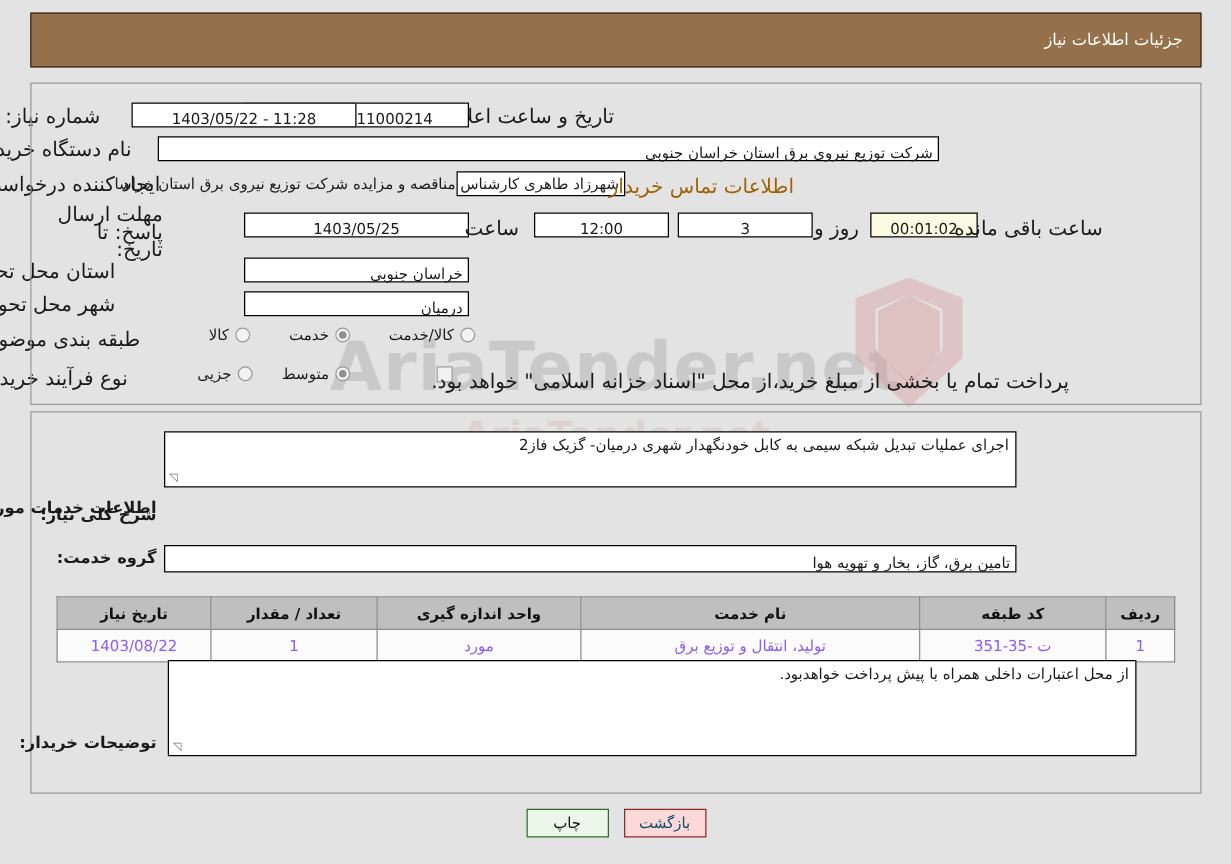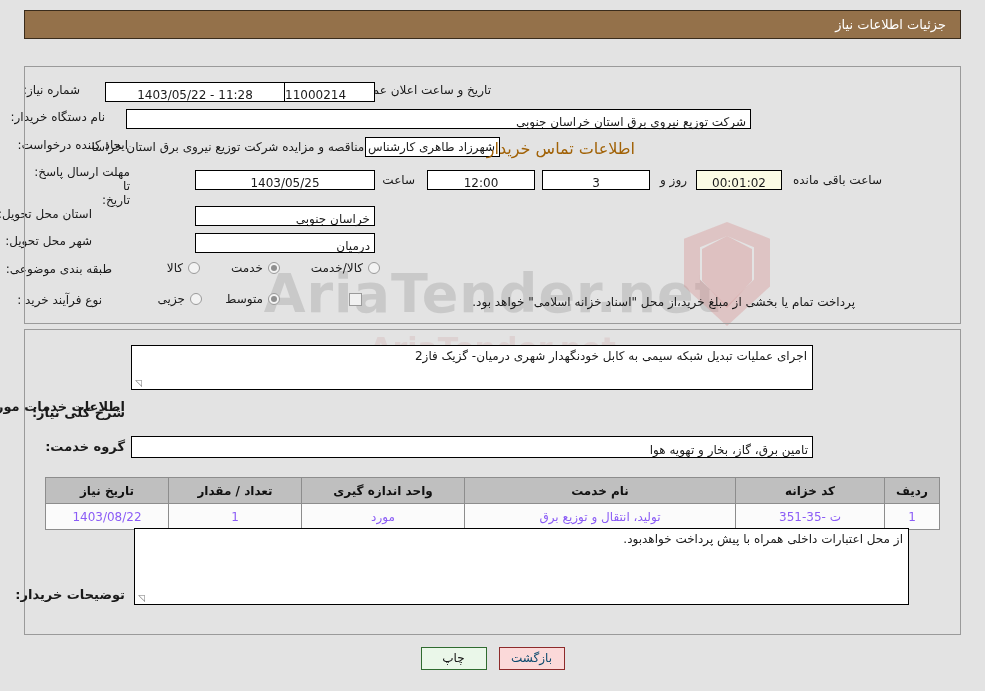--- a/index.html
+++ b/index.html
@@ -62,21 +62,21 @@
   }
   .wm-top span{
     font-size:30px;font-weight:bold;color:rgba(200,150,150,0.22);
     direction:ltr;
   }
 
   
   .header-bar{
     position:absolute;
     top:10px;right:24px;left:24px;
-    height:29px;
+    height:44px;
     background:#94714a;
     border:1px solid #3a2c1c;
     box-sizing:border-box;
     display:flex;align-items:center;
     justify-content:flex-start;
     z-index:3;
   }
   .header-title{
     color:#ffffff;
     font-size:13px;
@@ -96,27 +96,27 @@
   #panel-mid{top:329px;height:306px;}
 
   
   .frow{
     position:absolute;
     display:flex;
     align-items:center;
     white-space:nowrap;
   }
   .lbl{
-    font-size:12px;
+    font-size:16px;
     color:#1a1a1a;
     text-align:right;
     white-space:nowrap;
   }
   .lbl2{
-    font-size:12px;
+    font-size:16px;
     line-height:14px;
     text-align:right;
   }
   .boldlbl{
     font-weight:bold;
     font-size:13px;
   }
 
   .inp{
     box-sizing:border-box;
@@ -365,21 +365,21 @@
 
 <span class="lbl boldlbl" style="position:absolute;top:399px;right:860px;z-index:2;">اطلاعات خدمات مورد نیاز</span>
 
 <span class="lbl boldlbl" style="position:absolute;top:439px;right:860px;z-index:2;">گروه خدمت:</span>
 <div class="inp rtlstart" style="position:absolute;top:436px;right:172px;width:682px;height:22px;line-height:20px;z-index:2;">تامین برق، گاز، بخار و تهویه هوا</div>
 
 <table class="tbl" style="top:477px;right:45px;width:895px;">
   <thead>
     <tr>
       <th style="width:42px;">ردیف</th>
-      <th style="width:136px;">کد خزانه</th>
+      <th style="width:136px;">کد طبقه</th>
       <th>نام خدمت</th>
       <th style="width:150px;">واحد اندازه گیری</th>
       <th style="width:120px;">تعداد / مقدار</th>
       <th style="width:110px;">تاریخ نیاز</th>
     </tr>
   </thead>
   <tbody>
     <tr>
       <td>1</td>
       <td>ت -35-351</td>

